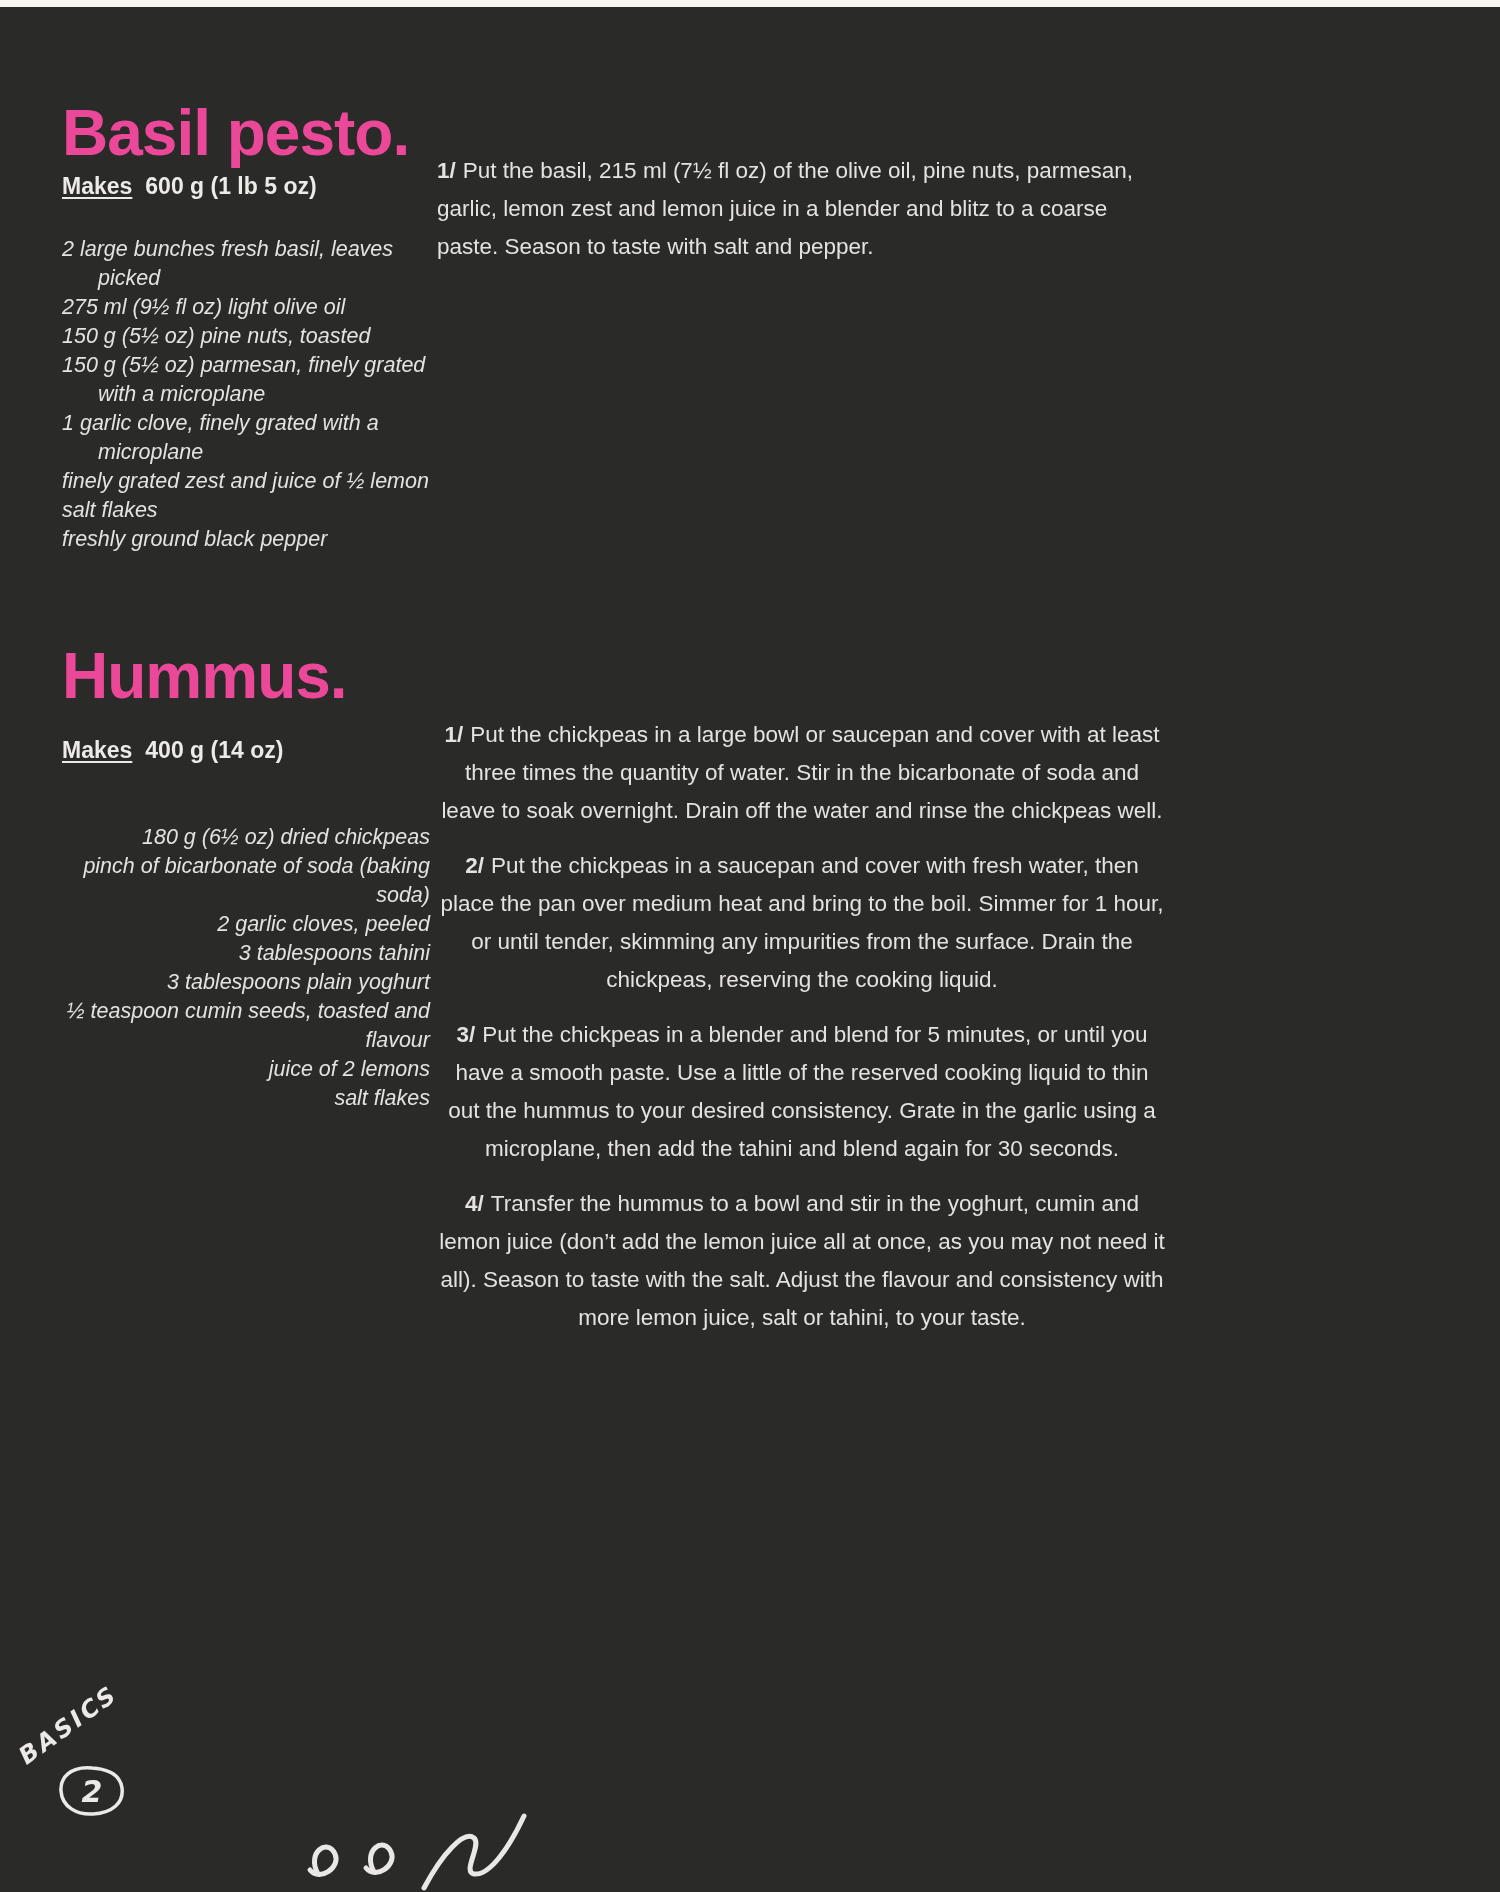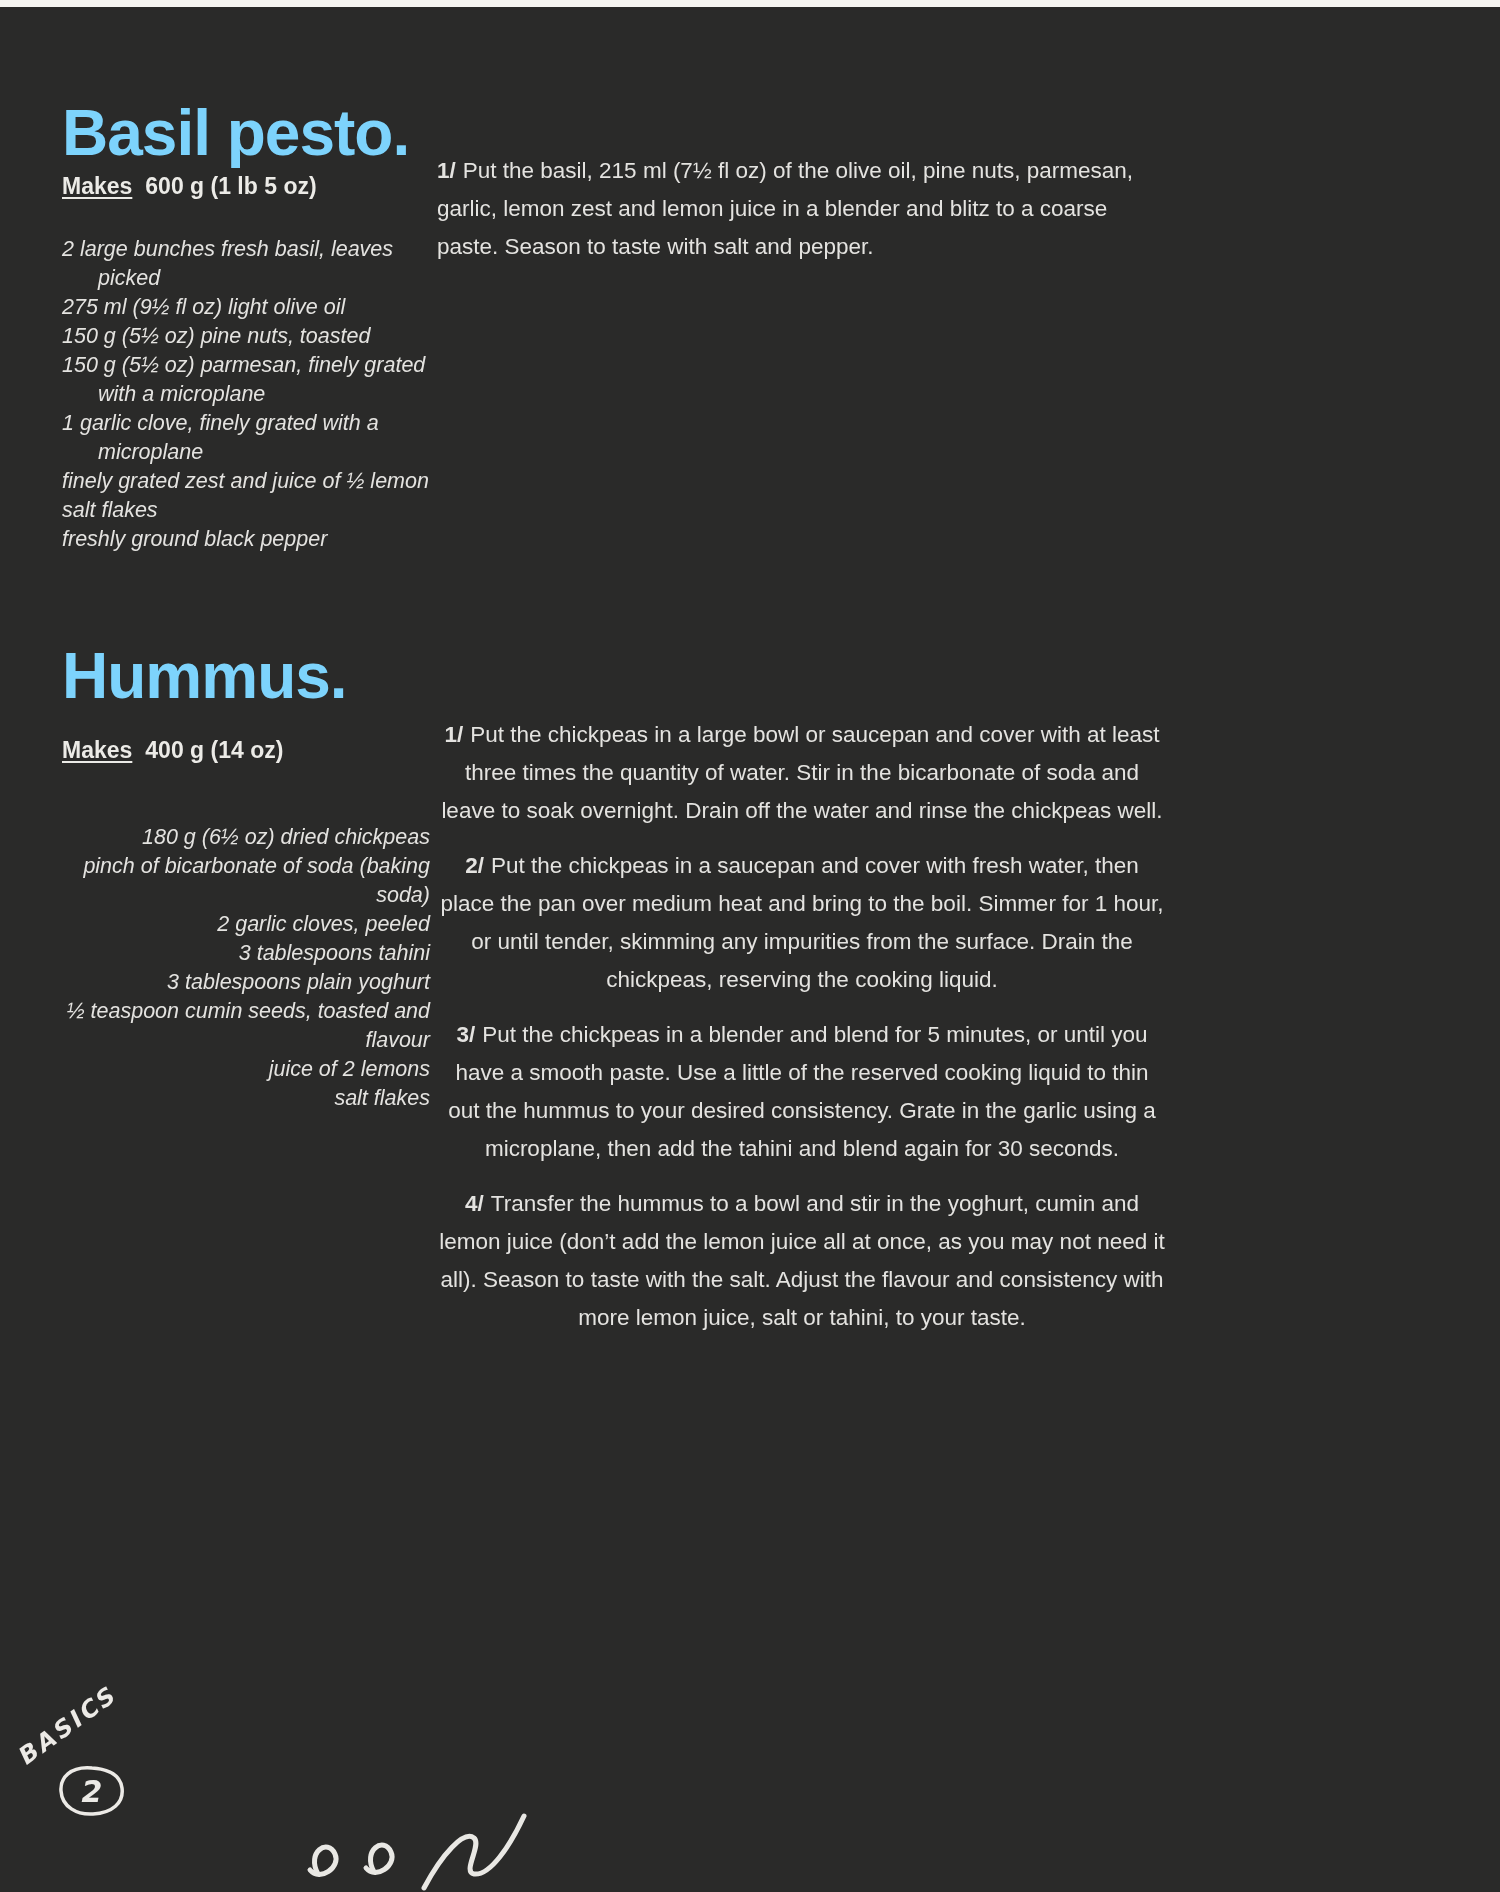--- a/index.html
+++ b/index.html
@@ -10,21 +10,21 @@
     overflow:hidden;
     font-family:"Liberation Sans","DejaVu Sans",sans-serif;
     color:#e4e3e0;
   }
   .scan-edge {
     position:absolute; top:0; left:0; width:100%; height:7px;
     background:#f6f5f1;
   }
   .recipe-title {
     position:absolute;
-    font-size:64px; font-weight:bold; color:#7dd3fc;
+    font-size:64px; font-weight:bold; color:#ec4899;
     letter-spacing:-1px; line-height:1;
   }
   #title1 { left:62px; top:58px; }
   #title2 { left:62px; top:601px; }
 
   .makes { position:absolute; font-size:23px; font-weight:bold; color:#ecebe7; }
   #makes1 { left:62px; top:150px; }
   #makes2 { left:62px; top:714px; }
   .makes .u { text-decoration:underline; text-underline-offset:3px; }
   .makes .amt { margin-left:13px; }

